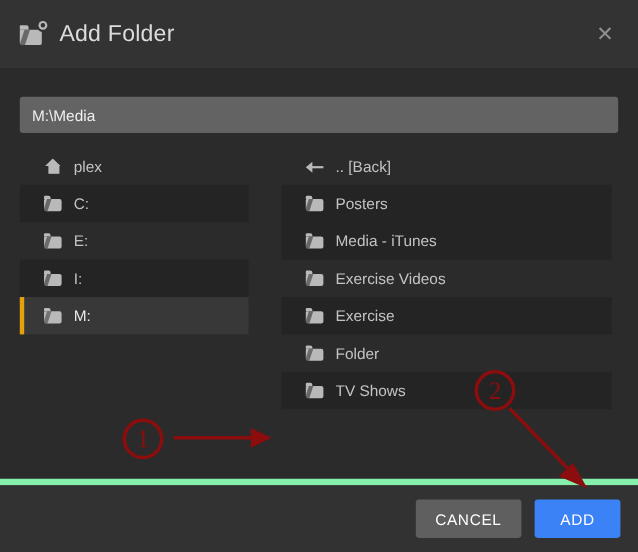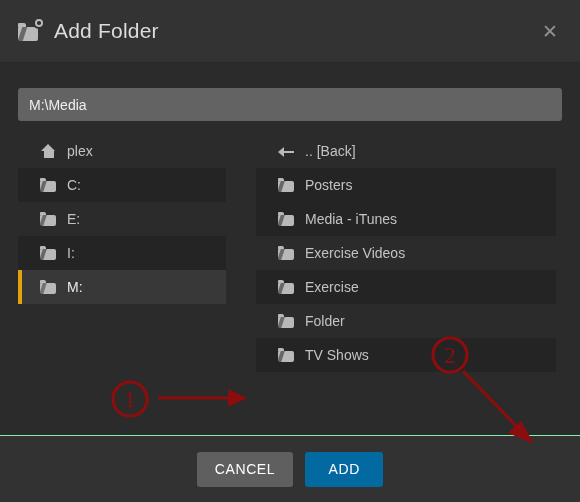--- a/index.html
+++ b/index.html
@@ -246,42 +246,42 @@
     width: 3.6px; height: 3.6px;
     border-radius: 50%;
     background: #333333;
   }
 
   
   .footer {
     flex: 0 0 67px;
     height: 67px;
     background: #323232;
-    border-top: 1px solid #86efac;
+    border-top: 6px solid #86efac;
     display: flex;
     align-items: center;
-    justify-content: center;
+    justify-content: flex-end;
     gap: 12px;
     padding: 0 16px;
     box-sizing: border-box;
   }
   .btn {
     border: none;
     border-radius: 3px;
     font-size: 14px;
     font-family: "Liberation Sans", sans-serif;
     letter-spacing: .6px;
     color: #ffffff;
     cursor: pointer;
     height: 35px;
     padding: 0 18px;
     min-width: 78px;
   }
   .btn-cancel { background: #5f5f5f; }
-  .btn-add { background: #0369a1; }
+  .btn-add { background: #3b82f6; }
 
   
   .annot-layer {
     position: absolute;
     inset: 0;
     pointer-events: none;
     z-index: 30;
   }
   .annot-layer svg { display: block; }
 </style>

